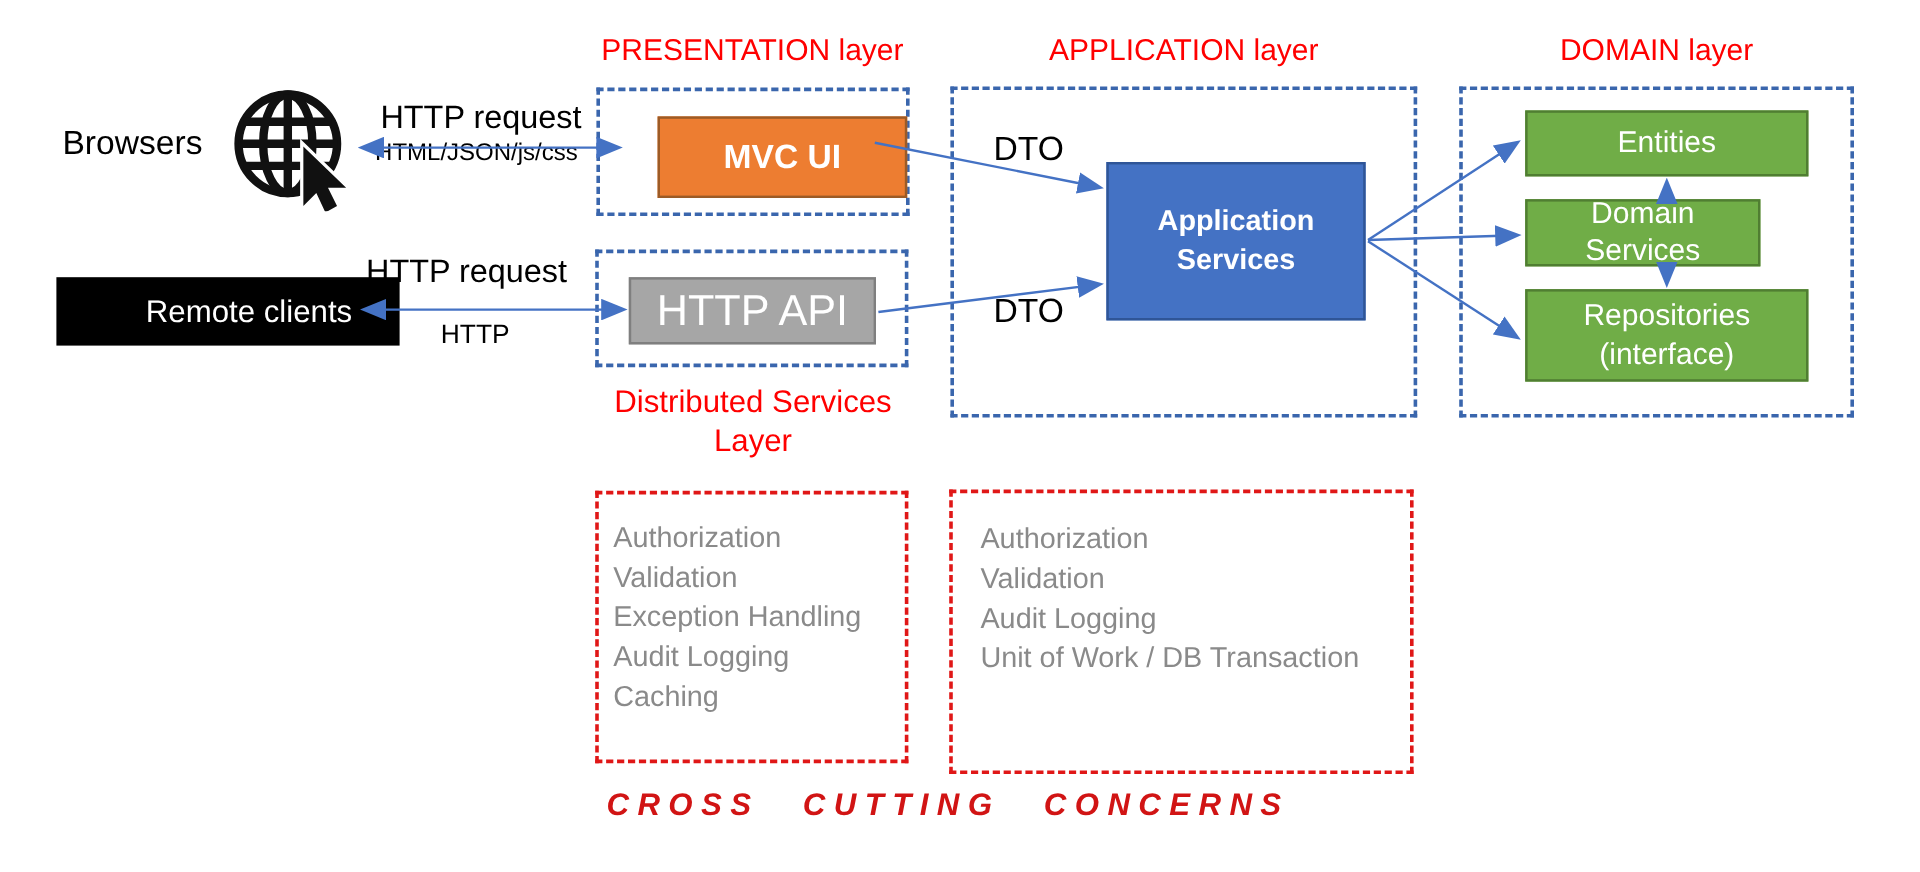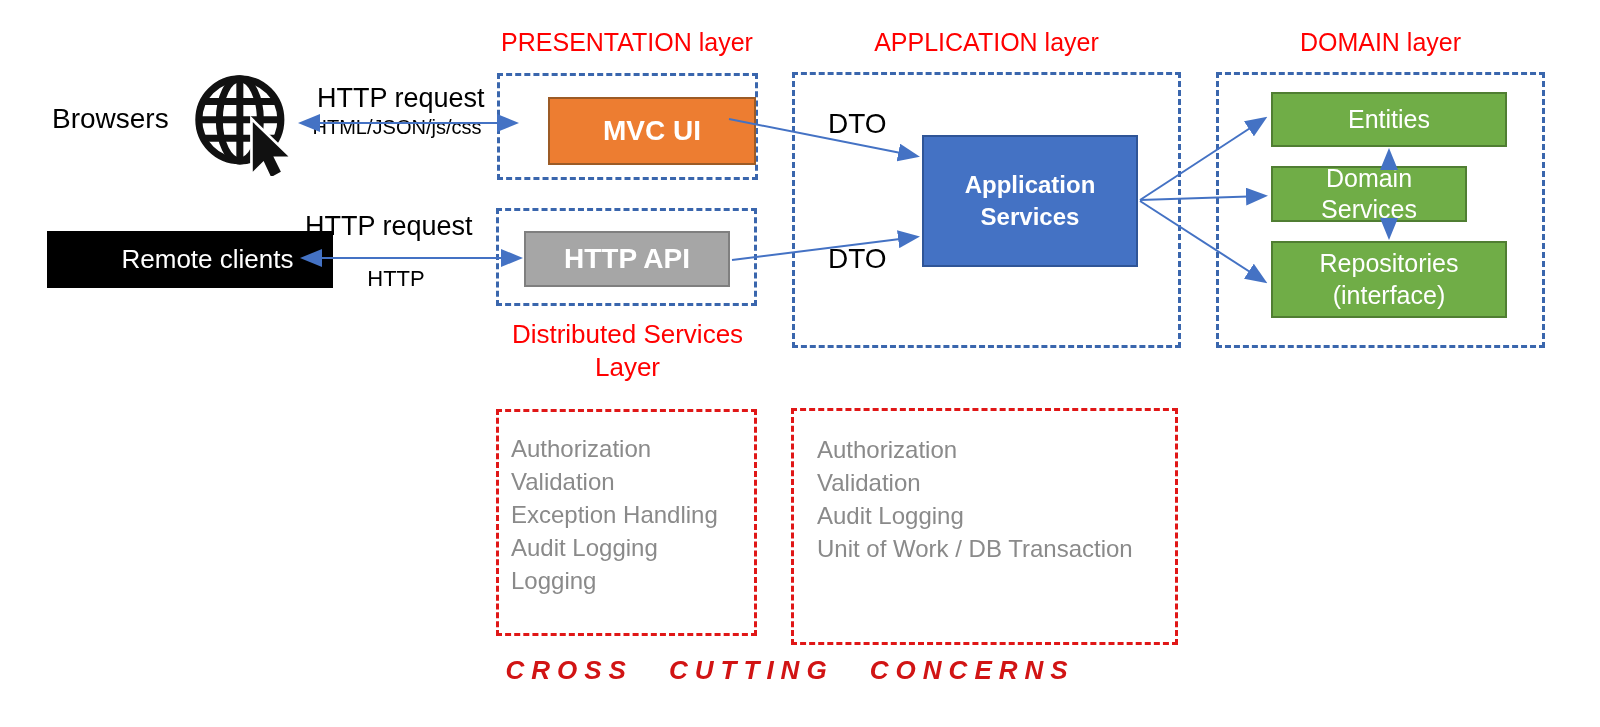--- a/index.html
+++ b/index.html
@@ -15,21 +15,21 @@
   .layer-title.wrap{white-space:normal;line-height:1.25;font-size:26px;}
   
   .blue-dash{border:3px dashed #3A66AD;box-sizing:border-box;background:transparent;}
   .red-dash{border:3px dashed #E01717;box-sizing:border-box;background:transparent;}
   
   .comp{
     box-sizing:border-box;display:flex;align-items:center;justify-content:center;
     text-align:center;color:#fff;
   }
   .mvc{background:#ED7D31;border:2px solid #9C5B26;font-weight:bold;font-size:28px;}
-  .api{background:#A6A6A6;border:2px solid #7F7F7F;font-weight:bold;font-size:28px;justify-content:center;}
+  .api{background:#A6A6A6;border:2px solid #7F7F7F;font-weight:normal;font-size:36px;justify-content:center;}
   .appsvc{background:#4472C4;border:2px solid #2F5597;font-weight:bold;font-size:24px;line-height:1.35;padding:0 30px;}
   .green{background:#70AD47;border:2px solid #507E32;font-size:25px;line-height:1.25;padding:0 10px;}
   .black-box{background:#000;color:#fff;display:flex;align-items:center;justify-content:center;font-size:26px;}
   
   .lbl{white-space:nowrap;}
   .lbl-big{font-size:27px;}
   .lbl-small{font-size:20px;}
   .lbl-json{font-size:22px;}
   .lbl-dto{font-size:28px;}
   .browsers-lbl{font-size:28px;}
@@ -109,21 +109,21 @@
   <div class="abs comp green" style="left:1271px;top:241px;width:236px;height:77px;">
     <span>Repositories (interface)</span>
   </div>
 
   <div class="abs red-dash" style="left:496px;top:409px;width:261px;height:227px;">
     <div class="concern-list" style="margin:20px 0 0 12px;">
         <div>Authorization</div>
         <div>Validation</div>
         <div>Exception Handling</div>
         <div>Audit Logging</div>
-        <div>Logging</div>
+        <div>Caching</div>
       </div>
   </div>
 
   <div class="abs red-dash" style="left:791px;top:408px;width:387px;height:237px;">
     <div class="concern-list" style="margin:22px 0 0 23px;">
         <div>Authorization</div>
         <div>Validation</div>
         <div>Audit Logging</div>
         <div>Unit of Work / DB Transaction</div>
       </div>

